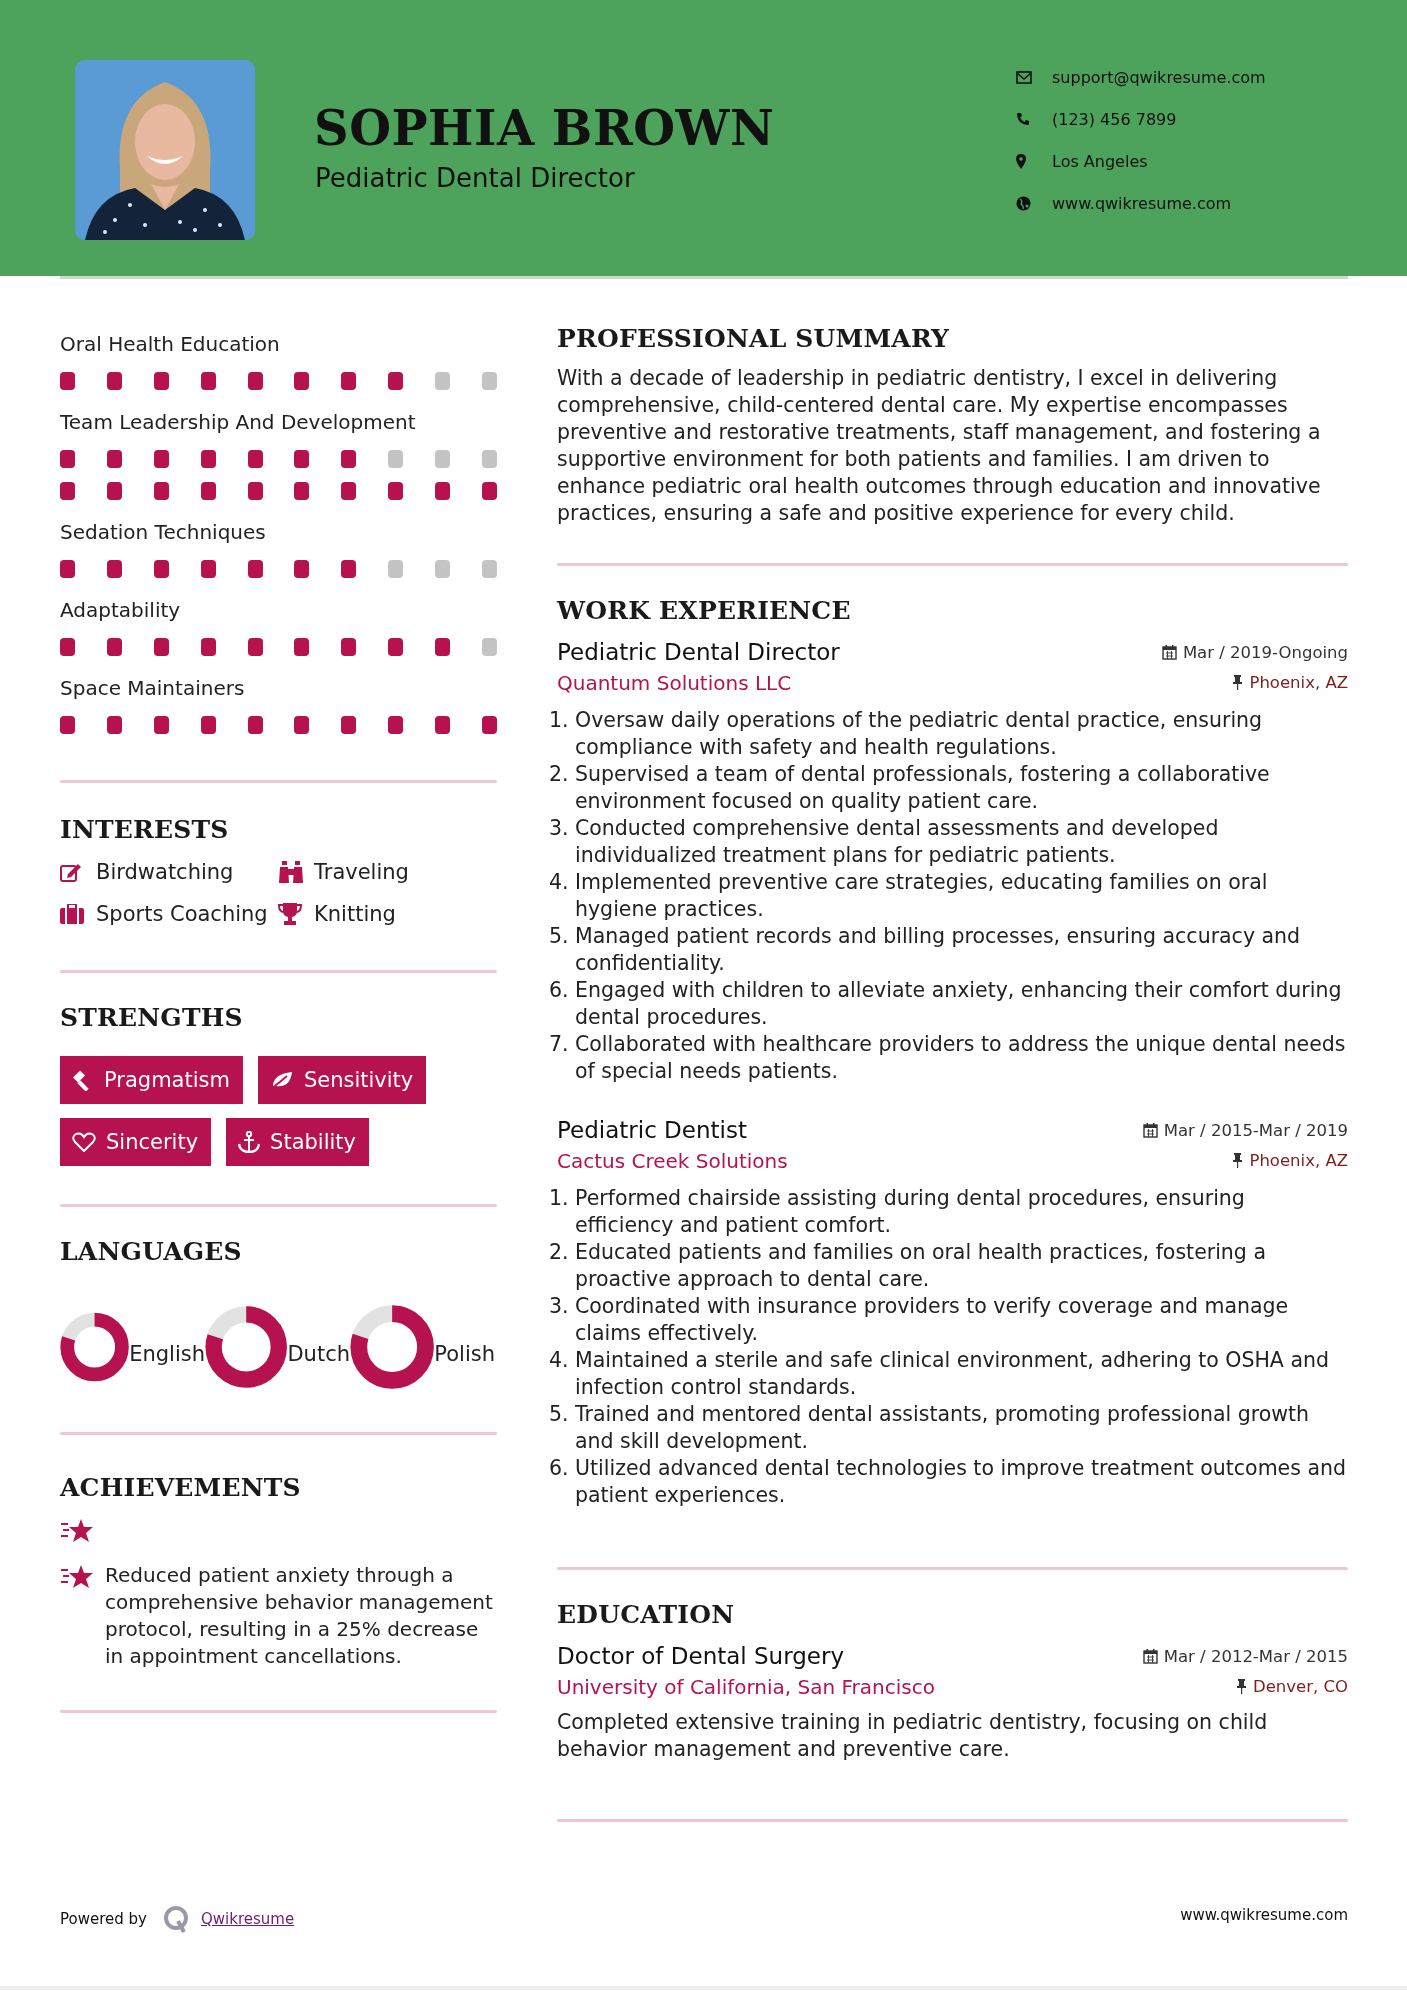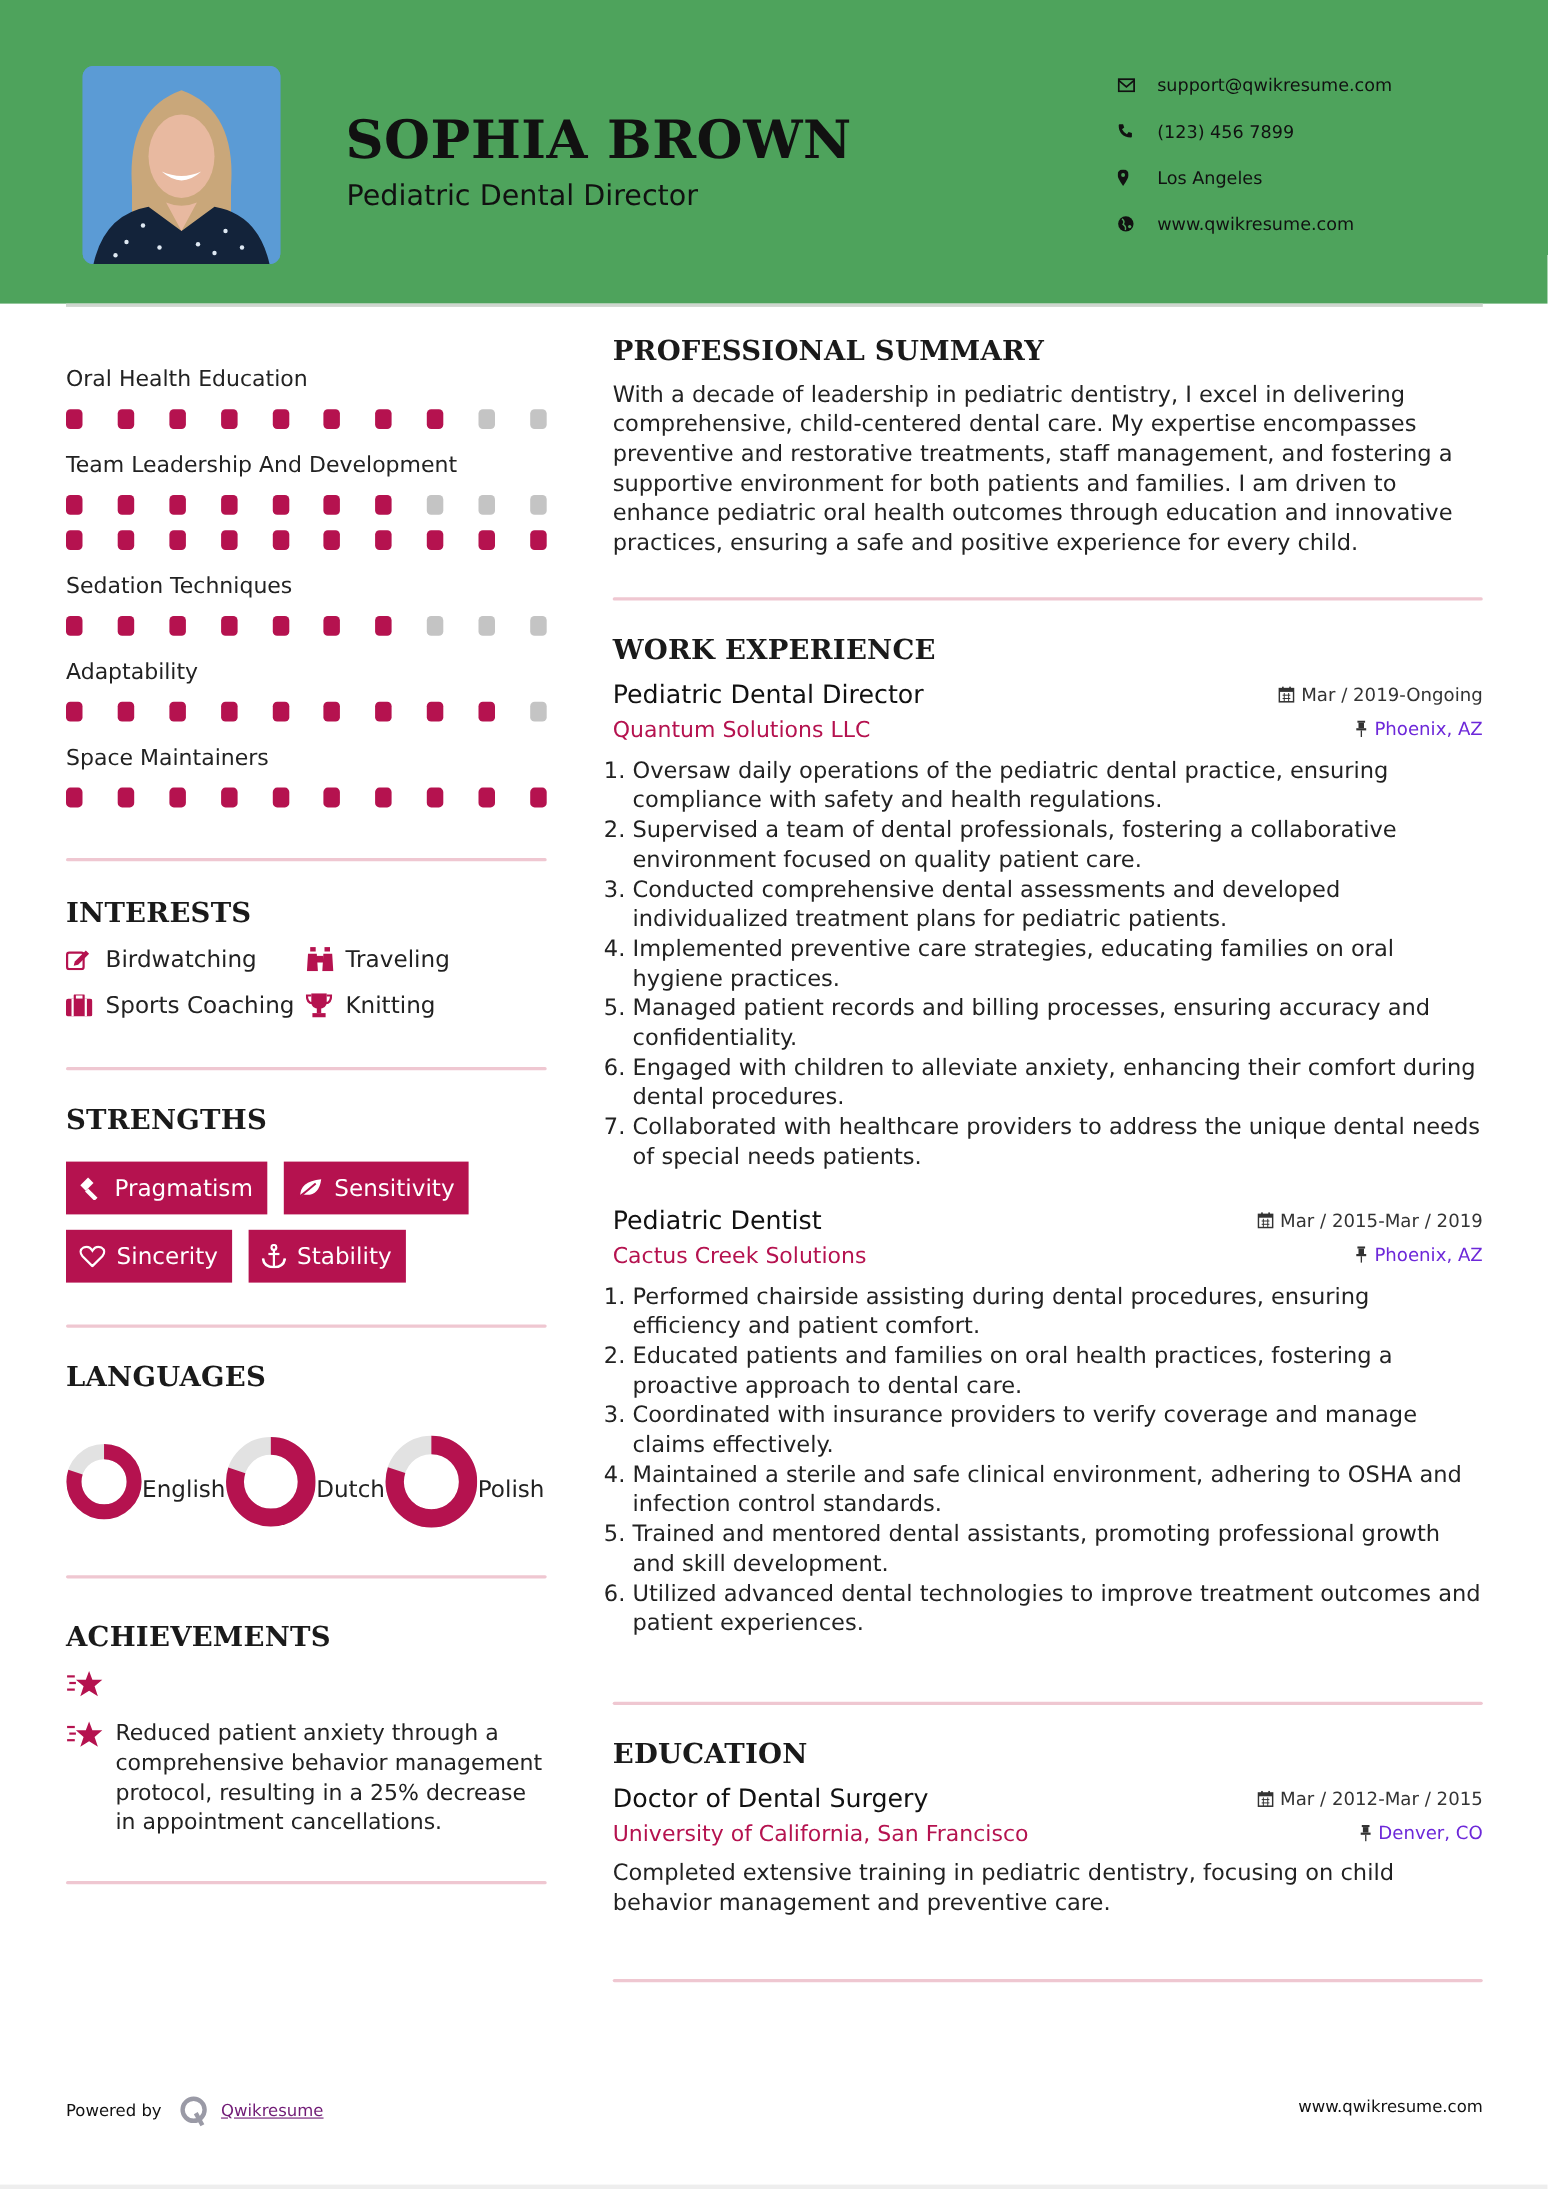--- a/index.html
+++ b/index.html
@@ -9,21 +9,21 @@
   .header { position: absolute; left: 0; top: 0; width: 1407px; height: 276px; background: #4ea35c; }
   .header-rule { position: absolute; left: 60px; top: 276px; width: 1288px; height: 3px; background: #cfd6cf; }
   .photo { position: absolute; left: 75px; top: 60px; width: 180px; height: 180px; border-radius: 10px; background: #5b9bd5; overflow: hidden; }
   .name { position: absolute; left: 314px; top: 100px; font-family: "DejaVu Serif", serif; font-weight: bold; font-size: 48px; color: #111; letter-spacing: 0.5px; }
   .role { position: absolute; left: 315px; top: 163px; font-size: 26px; color: #111; }
   .contacts { position: absolute; left: 1016px; top: 56px; }
   .contact { display: flex; align-items: center; height: 42px; font-size: 16px; color: #111; }
   .contact .ic { width: 36px; display: inline-flex; align-items: center; }
 
   .left { position: absolute; left: 60px; top: 320px; width: 437px; }
-  .right { position: absolute; left: 557px; top: 304px; width: 791px; }
+  .right { position: absolute; left: 557px; top: 324px; width: 791px; }
   .sec-title { font-family: "DejaVu Serif", serif; font-weight: bold; font-size: 25px; color: #1a1a1a; letter-spacing: 0.2px; }
   .divider { height: 3px; background: #efc7d1; border-radius: 2px; }
 
   .skill-name { font-size: 20px; color: #222; margin-top: 12px; height: 26px; }
   .dots { display: flex; justify-content: space-between; margin-top: 14px; width: 437px; }
   .dot { width: 15px; height: 18px; border-radius: 4px; background: #b5124f; }
   .dot.off { background: #c4c4c4; }
 
   .interests { display: grid; grid-template-columns: 218px 219px; row-gap: 18px; margin-top: 16px; }
   .interest { display: flex; align-items: center; font-size: 21px; color: #222; white-space: nowrap; }
@@ -39,21 +39,21 @@
 
   .ach { display: flex; margin-top: 14px; }
   .ach .ic { width: 45px; flex: 0 0 45px; padding-top: 2px; }
   .ach .txt { font-size: 20px; line-height: 27px; color: #222; }
 
   .summary { font-size: 20.5px; line-height: 27px; color: #222; margin-top: 12px; }
   .job-head { display: flex; justify-content: space-between; align-items: baseline; }
   .job-title { font-size: 23px; color: #111; }
   .job-date { font-size: 16.5px; color: #333; display: inline-flex; align-items: center; gap: 6px; }
   .job-org { font-size: 20px; color: #b5124f; }
-  .job-loc { font-size: 16.5px; color: #6d28d9; display: inline-flex; align-items: center; gap: 6px; }
+  .job-loc { font-size: 16.5px; color: #7f1d1d; display: inline-flex; align-items: center; gap: 6px; }
   .bullets { margin-top: 12px; padding-left: 18px; font-size: 20.5px; line-height: 27px; color: #222; }
   .bullets li { padding-left: 0; }
   .edu-desc { font-size: 20.5px; line-height: 27px; color: #222; margin-top: 10px; }
 
   .footer-l { position: absolute; left: 60px; top: 1904px; display: flex; align-items: center; font-size: 15px; color: #111; }
   .footer-r { position: absolute; right: 59px; top: 1906px; font-size: 15px; color: #111; }
   .footer-link { text-decoration: underline; margin-left: 10px; color: #701a75; }
   .bottom-line { position: absolute; left: 0; top: 1986px; width: 1407px; height: 4px; background: #eeeeee; }
 </style>
 </head>

